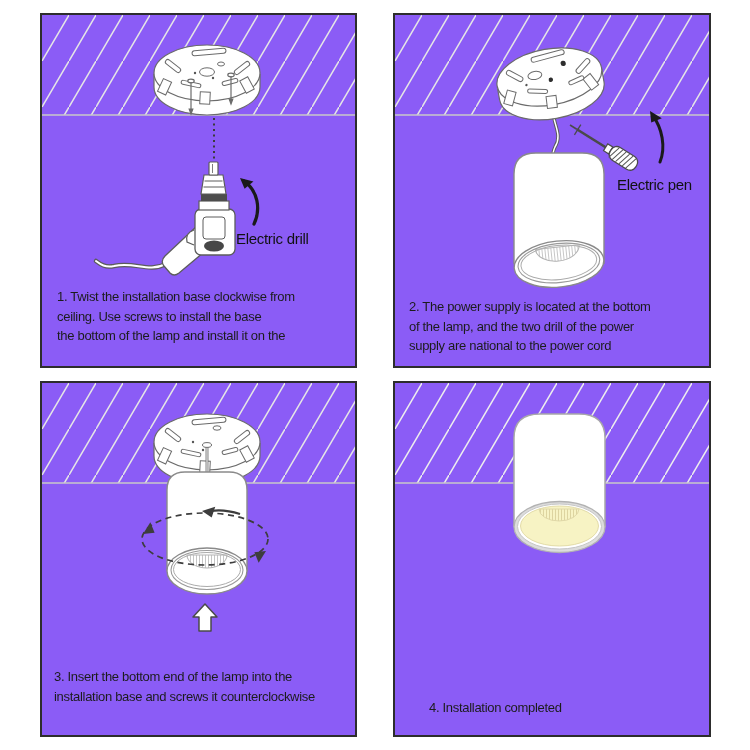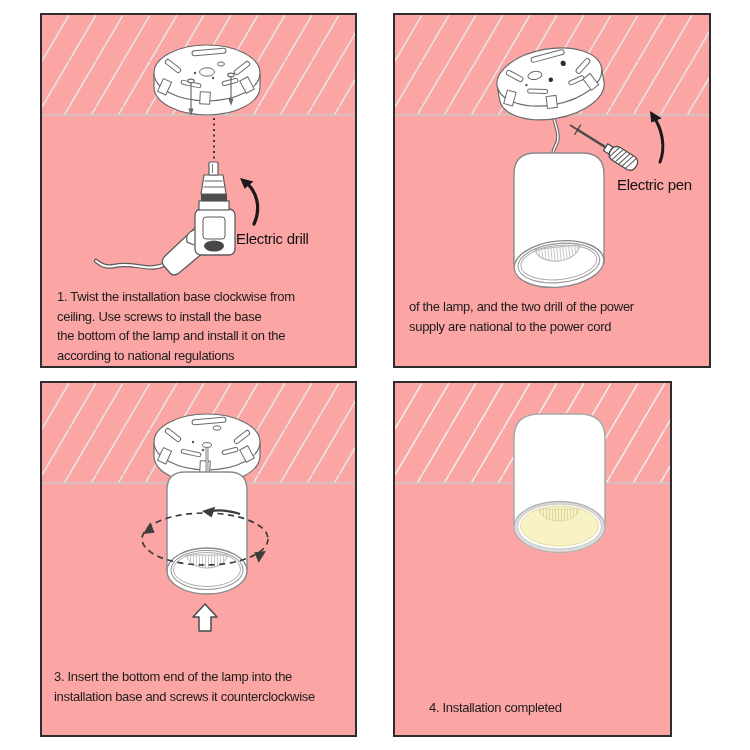--- a/index.html
+++ b/index.html
@@ -2,27 +2,27 @@
 <html style="--panel-border: #2d2d2d; --text: #1c1c1c; --hatch: #e6e6e6; --hatch-light: #eeeeee; --ceiling-line: #c9c9c9; --line-art: #6b6b6b; --arrow: #1a1a1a; --lamp-glow: #f7f3c4;"><head>
 <meta charset="utf-8">
 <style>
   :root{
     --panel-border:#2d2d2d; --text:#1c1c1c; --hatch:#e6e6e6; --hatch-light:#eeeeee;
     --ceiling-line:#c9c9c9; --line-art:#6b6b6b; --arrow:#1a1a1a; --lamp-glow:#f7f3c4;
   }
   html,body{margin:0;padding:0;background:#ffffff;}
   .canvas{position:relative;width:750px;height:750px;background:#fff;
           font-family:"Liberation Sans", sans-serif;color:var(--text);}
-  .panel{position:absolute;background:#fca5a5;border:2px solid var(--panel-border);
+  .panel{position:absolute;background:#8b5cf6;border:2px solid var(--panel-border);
          box-sizing:border-box;overflow:hidden;}
   .panel svg{position:absolute;left:0;top:0;display:block;}
   #p1{left:40px;top:13px;width:317px;height:355px;padding-left:24px;}
   #p2{left:393px;top:13px;width:318px;height:355px;}
   #p3{left:40px;top:381px;width:317px;height:356px;}
-  #p4{left:393px;top:381px;width:279px;height:356px;}
+  #p4{left:393px;top:381px;width:318px;height:356px;}
   .caption{position:absolute;font-size:13px;line-height:19.5px;letter-spacing:-0.3px;
            color:var(--text);}
   .caption div{white-space:nowrap;}
   .fig-label{position:absolute;font-size:15px;letter-spacing:-0.3px;color:#111;white-space:nowrap;}
   
   .c-art{stroke:var(--line-art,#6b6b6b);}
   .c-ceil{stroke:var(--ceiling-line,#c9c9c9);}
   .c-arrowf{fill:var(--arrow,#1a1a1a);}
   .c-arrows{stroke:var(--arrow,#1a1a1a);}
   .c-hatch{stroke:var(--hatch,#e6e6e6);}
@@ -95,21 +95,20 @@
       <g>
         <path d="M 212,209 C 219,194 216,176 202,166" fill="none" class="c-arrows" stroke-width="3.2" stroke-linecap="round"></path>
         <path d="M 0,0 L 13,-5 L 10,6 Z" class="c-arrowf" transform="translate(198,163) rotate(36)"></path>
       </g>
     </svg>
     <div class="fig-label" style="left:194px;top:215px">Electric drill</div>
     <div class="caption" style="left:15px;top:272px">
       <div>1. Twist the installation base clockwise from</div>
       <div>ceiling. Use screws to install the base</div>
       <div>the bottom of the lamp and install it on the</div>
-      <div>according to national regulations</div>
     </div>
   </section>
 
   <section class="panel" id="p2">
     <svg width="314" height="351" viewBox="0 0 314 351">
       <defs>
         <pattern id="hatchB" width="27" height="46" patternUnits="userSpaceOnUse">
           <line x1="0" y1="46" x2="27" y2="0" class="c-hatch" stroke-width="1.5"></line>
         </pattern>
       </defs>
@@ -170,20 +169,21 @@
             <line x1="74" y1="-7" x2="70" y2="7"></line>
         </g>
       </g>
       <g>
         <path d="M 265,147 C 271,132 267,113 258,101" fill="none" class="c-arrows" stroke-width="3" stroke-linecap="round"></path>
         <path d="M 0,0 L 13,-5 L 10,6 Z" class="c-arrowf" transform="translate(255,96) rotate(53)"></path>
       </g>
     </svg>
     <div class="fig-label" style="left:222px;top:161px">Electric pen</div>
     <div class="caption" style="left:14px;top:282px">
+      <div>2. The power supply is located at the bottom</div>
       <div>of the lamp, and the two drill of the power</div>
       <div>supply are national to the power cord</div>
     </div>
   </section>
 
   <section class="panel" id="p3">
     <svg width="313" height="352" viewBox="0 0 313 352">
       <defs>
         <pattern id="hatchC" width="27" height="46" patternUnits="userSpaceOnUse">
           <line x1="0" y1="46" x2="27" y2="0" class="c-hatch" stroke-width="1.5"></line>

